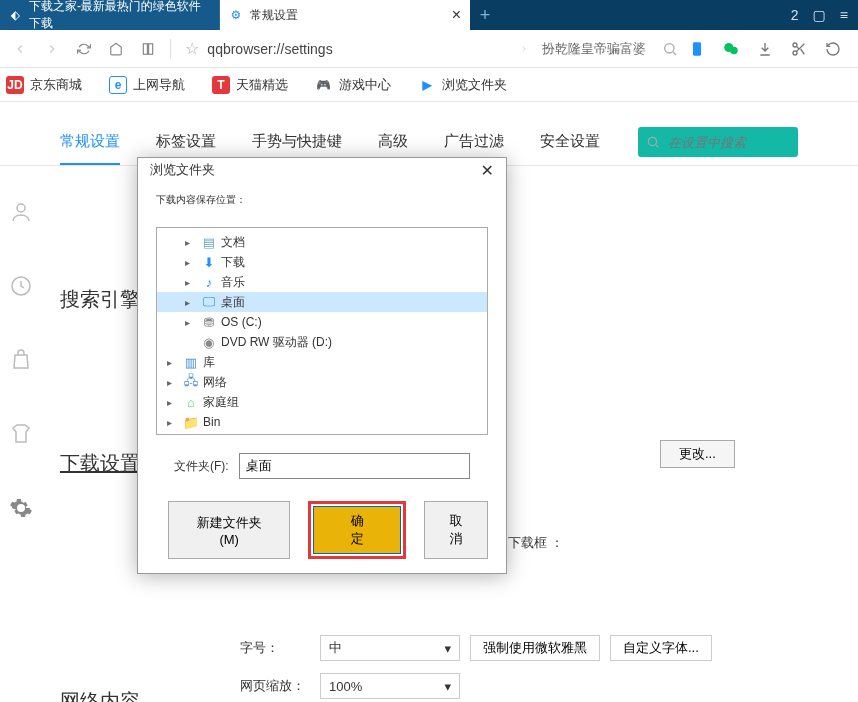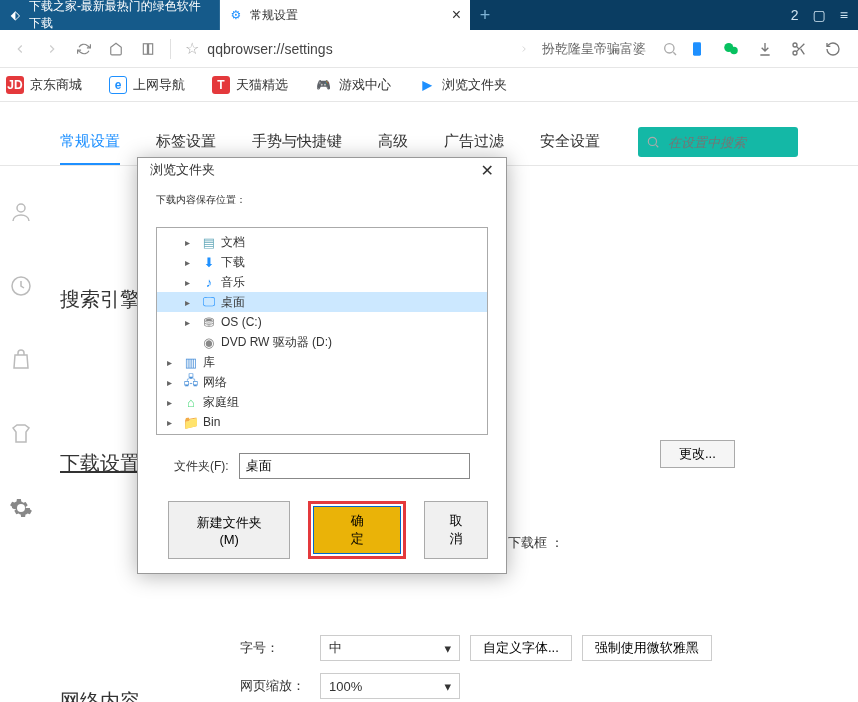--- a/index.html
+++ b/index.html
@@ -275,22 +275,22 @@
 <button class="change-btn">更改...</button>
 <div class="dlbox-label">下载框 ：</div>
 
 <div class="netrows">
   <div class="row">
     <label>字号：</label>
     <div class="select">
         <span>中</span>
         <span>▾</span>
       </div>
+    <button class="btn">强制使用微软雅黑</button>
     <button class="btn">自定义字体...</button>
-    <button class="btn">强制使用微软雅黑</button>
   </div>
   <div class="row">
     <label style="width:70px">网页缩放：</label>
     <div class="select">
         <span>100%</span>
         <span>▾</span>
       </div>
   </div>
 </div>
 

